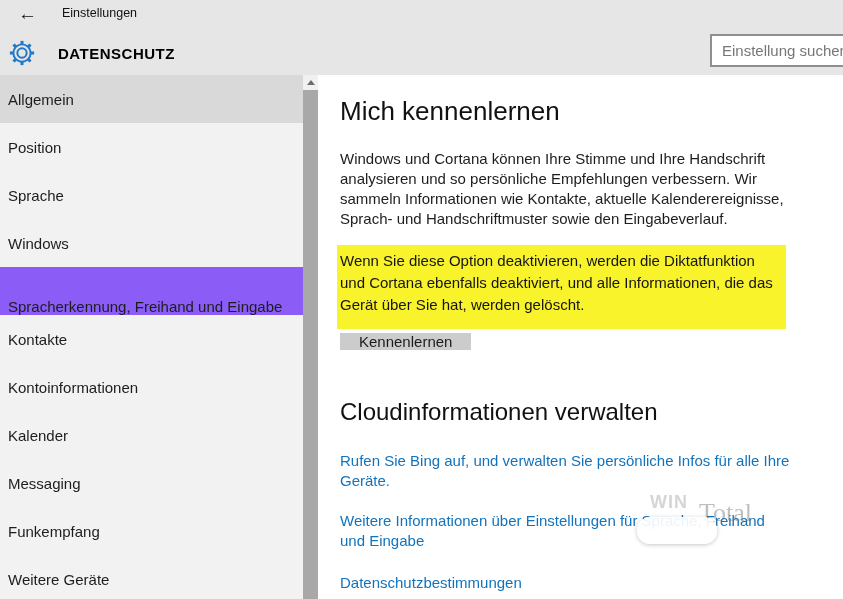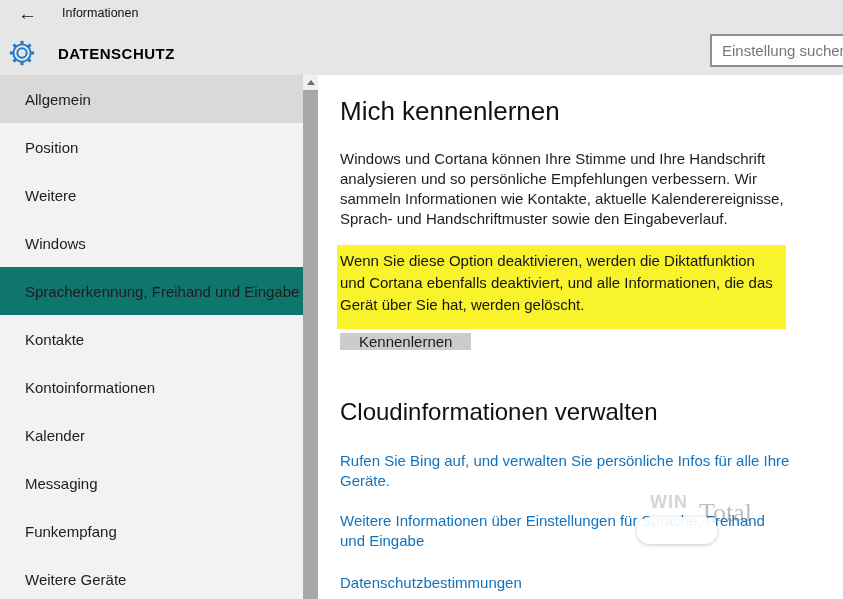--- a/index.html
+++ b/index.html
@@ -36,25 +36,25 @@
     font-family:"Liberation Sans","DejaVu Sans",sans-serif;
   }
   .search-box::placeholder { color:#767676; opacity:1; }
 
   
   .sidebar {
     position:absolute; left:0; top:75px; width:303px; height:524px;
     background:#f2f2f2; z-index:1;
   }
   .side-item {
-    height:48px; display:flex; align-items:center; padding-left:25px;
+    height:48px; display:flex; align-items:center; padding-left:8px;
     font-size:15px; color:#1d1d1d; cursor:pointer; white-space:nowrap;
   }
   .side-item.hovered  { background:#d9d9d9; }
-  .side-item.selected { background:#0f766e; }
+  .side-item.selected { background:#8b5cf6;align-items:flex-end; }
 
   
   .scrollbar {
     position:absolute; left:303px; top:75px; width:15px; height:524px;
     background:#f1f1f1;
   }
   .scroll-up {
     position:absolute; left:0; top:0; width:15px; height:15px;
     display:flex; align-items:center; justify-content:center; cursor:pointer;
   }
@@ -118,21 +118,21 @@
     font-family:"Liberation Serif","DejaVu Serif",serif;
     color:rgba(110,110,110,0.45);
   }
 </style>
 </head>
 <body>
 
 <div class="header">
   <div class="back-row">
     <span class="back-arrow">←</span>
-    <span class="back-label">Informationen</span>
+    <span class="back-label">Einstellungen</span>
   </div>
   <span class="gear">
     <svg width="28" height="28" viewBox="0 0 24 24" fill="none" stroke="#2179c8">
       <circle cx="12" cy="12" r="4" stroke-width="1.7"></circle>
       <circle cx="12" cy="12" r="7.4" stroke-width="1.7"></circle>
       <g stroke-width="2.6">
         <line x1="12" y1="4.6" x2="12" y2="1.6"></line>
         <line x1="12" y1="19.4" x2="12" y2="22.4"></line>
         <line x1="4.6" y1="12" x2="1.6" y2="12"></line>
         <line x1="19.4" y1="12" x2="22.4" y2="12"></line>
@@ -148,21 +148,21 @@
 </div>
 
 <div class="sidebar">
   <div class="side-item hovered">
       <span>Allgemein</span>
     </div>
   <div class="side-item">
       <span>Position</span>
     </div>
   <div class="side-item">
-      <span>Weitere</span>
+      <span>Sprache</span>
     </div>
   <div class="side-item">
       <span>Windows</span>
     </div>
   <div class="side-item selected">
       <span>Spracherkennung, Freihand und Eingabe</span>
     </div>
   <div class="side-item">
       <span>Kontakte</span>
     </div>

